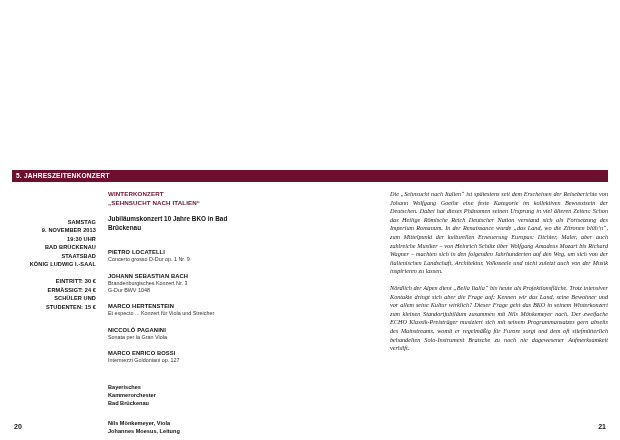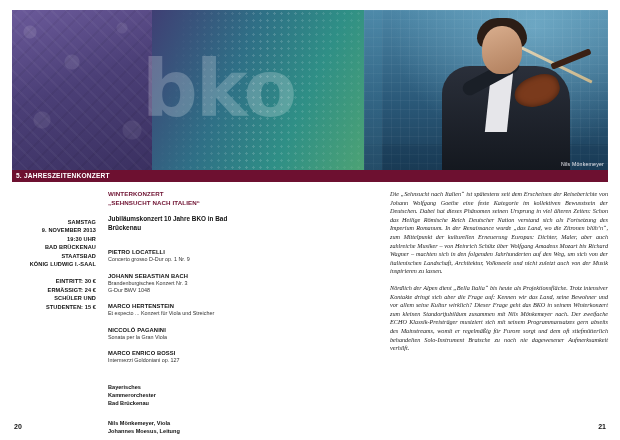--- a/index.html
+++ b/index.html
@@ -330,41 +330,20 @@
     font-size: 7px;
     font-weight: bold;
     color: #111;
   }
 </style>
 </head>
 <body>
 
 <div class="page">
 
-  <div class="hero">
-    <div class="hero-left"></div>
-    <div class="hero-mid"></div>
-    <div class="hero-mid-dots"></div>
-    <div class="hero-word">bko</div>
-
-    <div class="hero-right">
-      <div class="sky"></div>
-      <div class="pixelgrid"></div>
-      <div class="blocks"></div>
-      <div class="bow"></div>
-      <div class="figure-body"></div>
-      <div class="figure-shirt"></div>
-      <div class="arm"></div>
-      <div class="violin-body"></div>
-      <div class="violin-neck"></div>
-      <div class="figure-hair"></div>
-      <div class="figure-head"></div>
-      <div class="hero-caption">Nils Mönkemeyer</div>
-    </div>
-  </div>
 
   <div class="titlebar">
     <div class="titlebar-text">5. JAHRESZEITENKONZERT</div>
   </div>
 
   <div class="content">
 
     <div class="col-meta">
       <div class="meta-block">
         <div class="meta-line">SAMSTAG</div>

